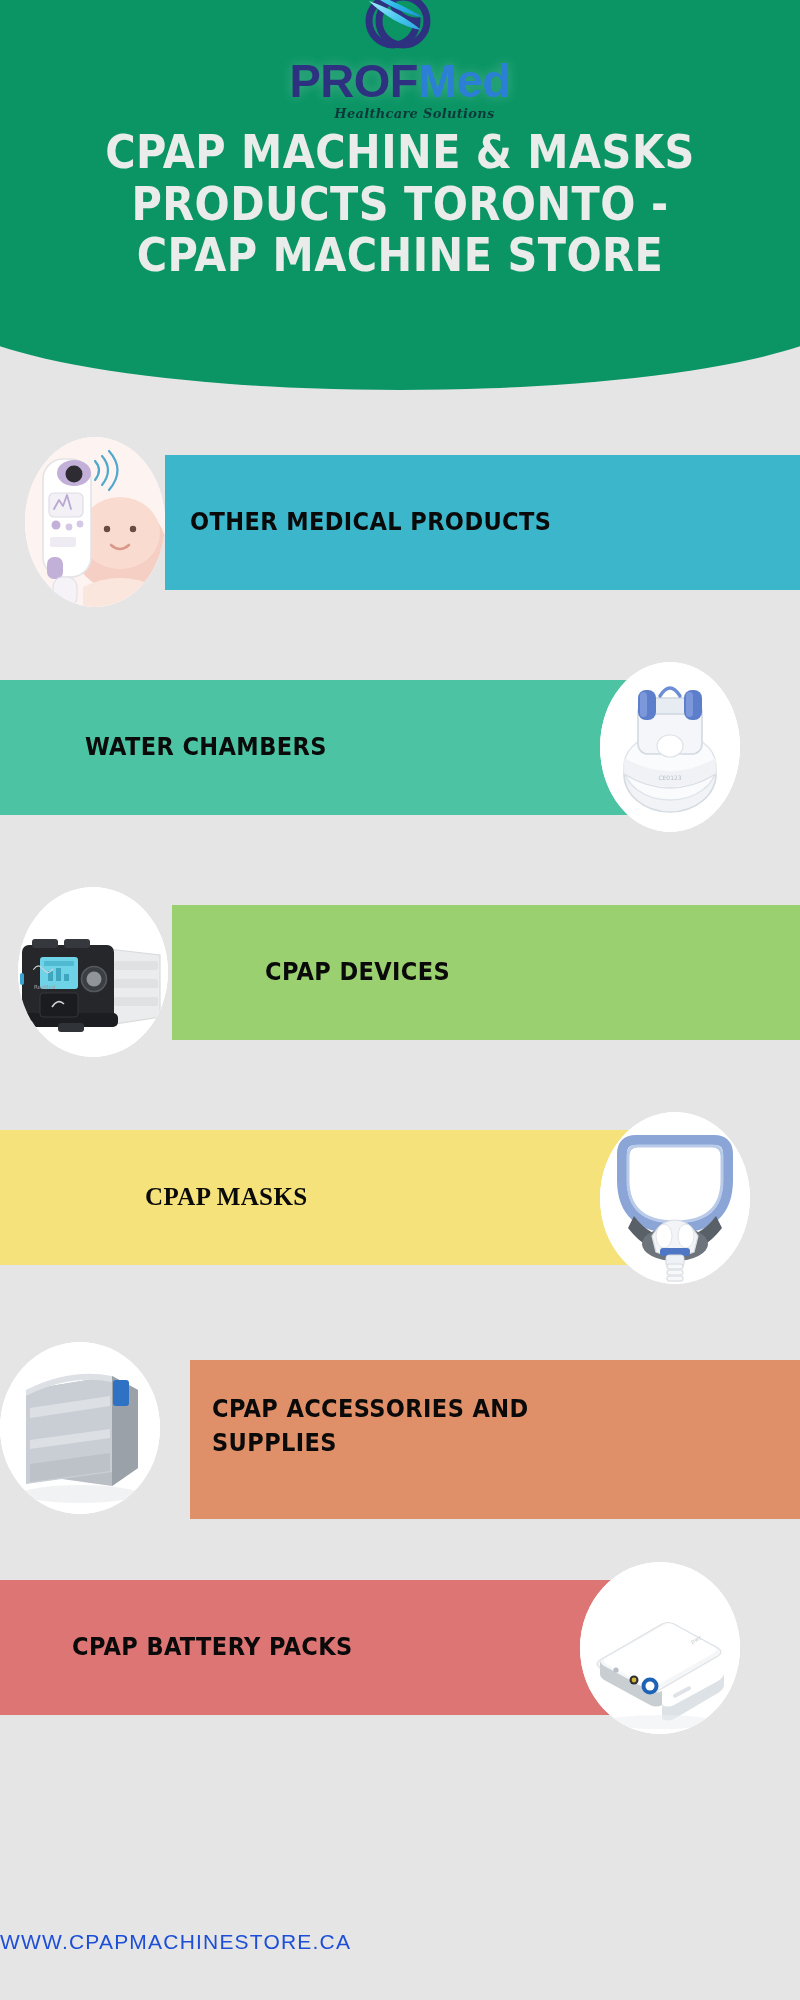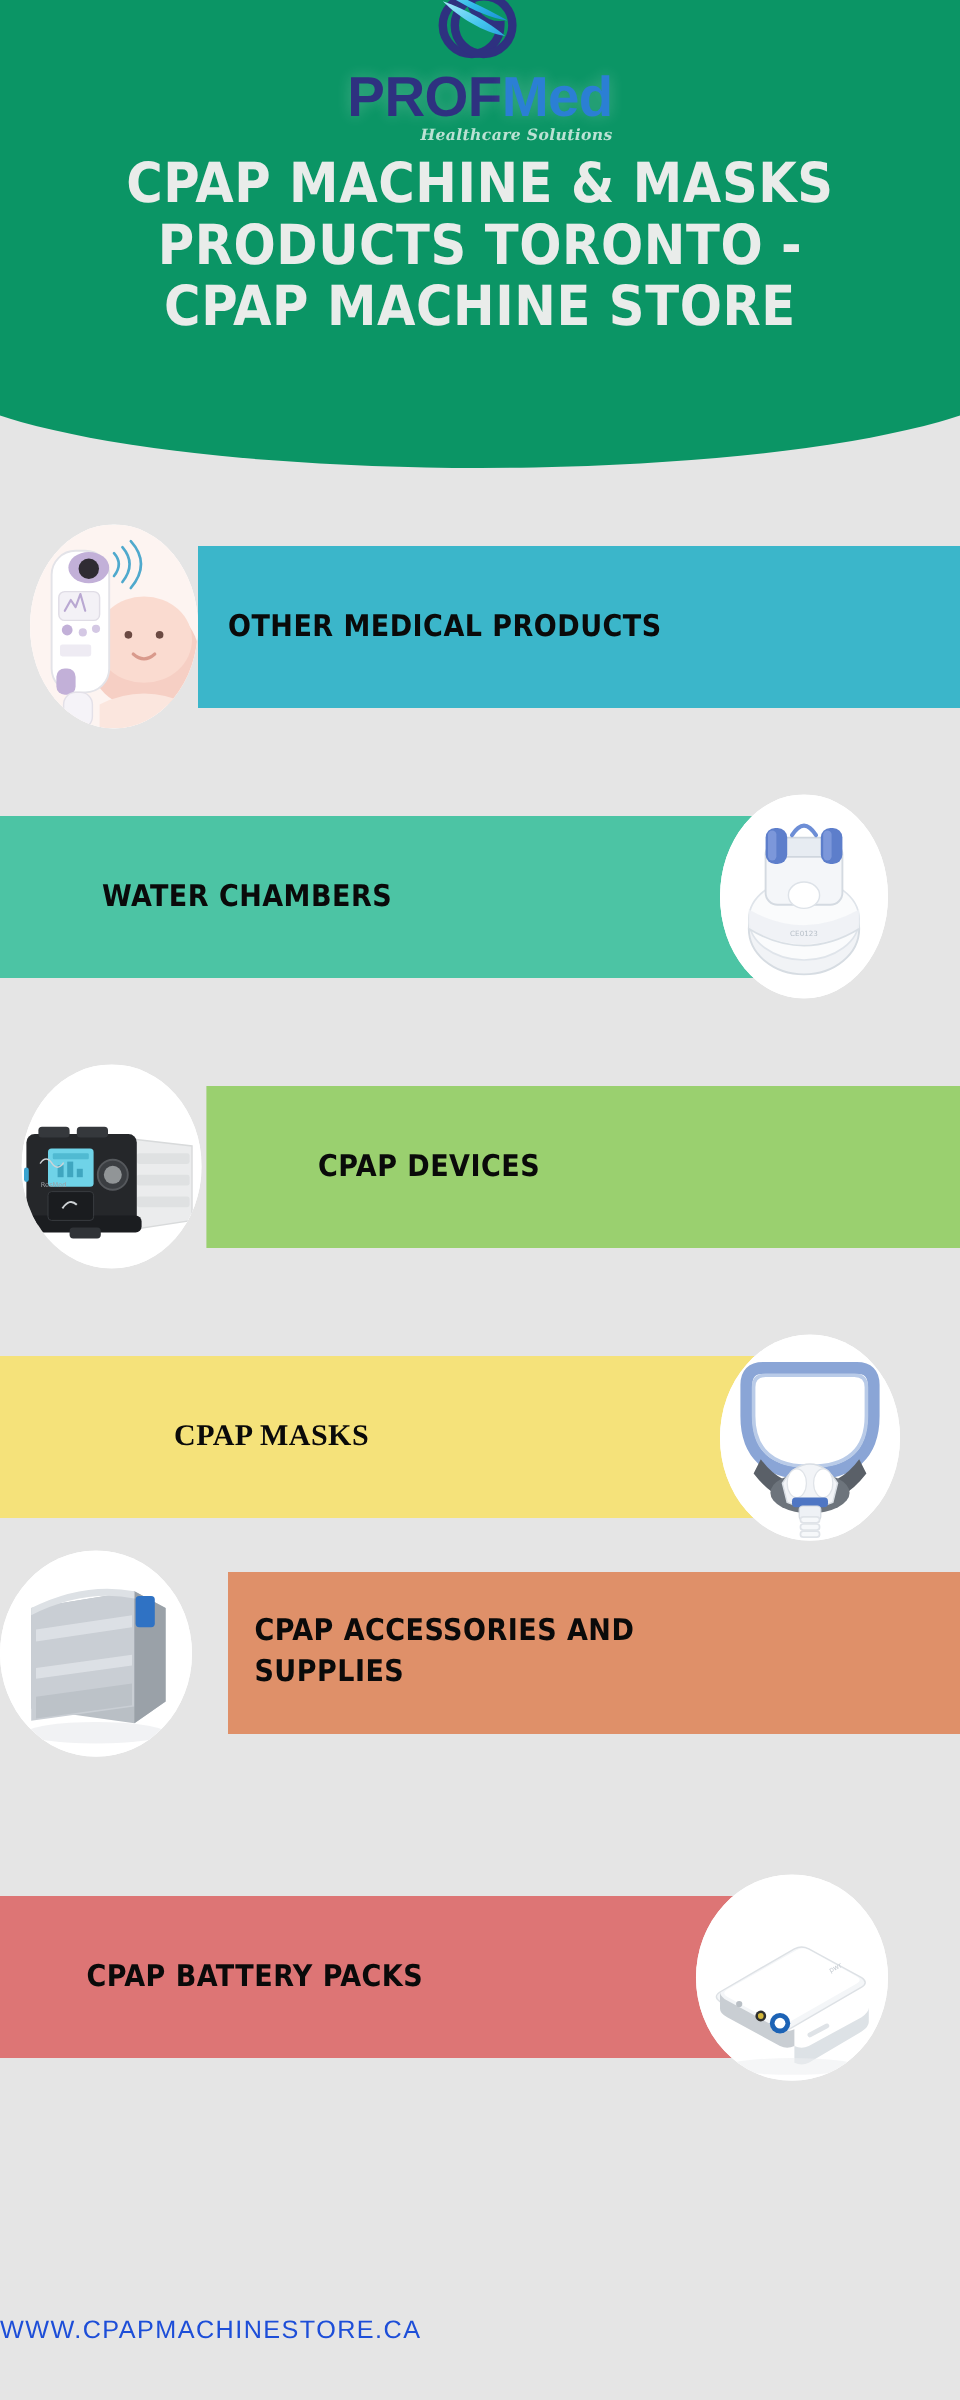--- a/index.html
+++ b/index.html
@@ -62,24 +62,24 @@
     letter-spacing: -0.5px;
     color: #2e3180;
     text-shadow: 0 0 12px rgba(255,255,255,0.22);
   }
   .logo-text .accent { color: #2b7fd4; }
   .logo-tagline {
     font-family: "DejaVu Serif", serif;
     font-style: italic;
     font-size: 13px;
     font-weight: 700;
-    color: #ffffff;
+    color: #0f172a;
     align-self: flex-end;
     margin-top: 3px;
-    margin-right: 0;
+    margin-right: 16px;
     opacity: 0.72;
     letter-spacing: 0.3px;
   }
 
   .title {
     margin: 31px auto 0 auto;
     width: 660px;
     text-align: center;
     color: #e9ecea;
     font-family: "DejaVu Sans Condensed", "Liberation Sans Narrow", "Liberation Sans", sans-serif;
@@ -294,21 +294,21 @@
         <g stroke="#dfe3e8" stroke-width="1.4" fill="#f6f8fa">
           <rect x="67" y="152" width="16" height="5" rx="2.5"></rect>
           <rect x="67" y="158" width="16" height="5" rx="2.5"></rect>
           <rect x="67" y="164" width="16" height="5" rx="2.5"></rect>
         </g>
       </svg>
     </div>
     <div class="row-label" style="left:145px;top:50px;font-family:Liberation Serif, serif;">CPAP MASKS</div>
   </div>
 
-  <div class="row" style="top:1310px;height:135px;">
+  <div class="row" style="top:1360px;height:159px;">
     <div class="bar" style="left:190px;width:610px;background:#df9069;"></div>
     <div class="thumb" style="left:0px;top:-18px;width:160px;height:172px;">
       <svg width="160" height="172" viewBox="0 0 160 172">
         <rect x="0" y="0" width="160" height="172" fill="#ffffff"></rect>
         <path d="M26 48 l86 -14 l26 14 l0 78 l-26 18 l-86 -12 Z" fill="#b9bfc5"></path>
         <path d="M26 48 l86 -14 l0 96 l-86 12 Z" fill="#c9ced4"></path>
         <path d="M112 34 l26 14 l0 78 l-26 18 Z" fill="#9aa1a8"></path>
         <rect x="113" y="38" width="16" height="26" rx="3" fill="#2f72c4"></rect>
         <path d="M30 66 l80 -12 l0 10 l-80 12 Z" fill="#dfe3e7" opacity="0.85"></path>
         <path d="M30 98 l80 -11 l0 9 l-80 11 Z" fill="#dfe3e7" opacity="0.85"></path>

